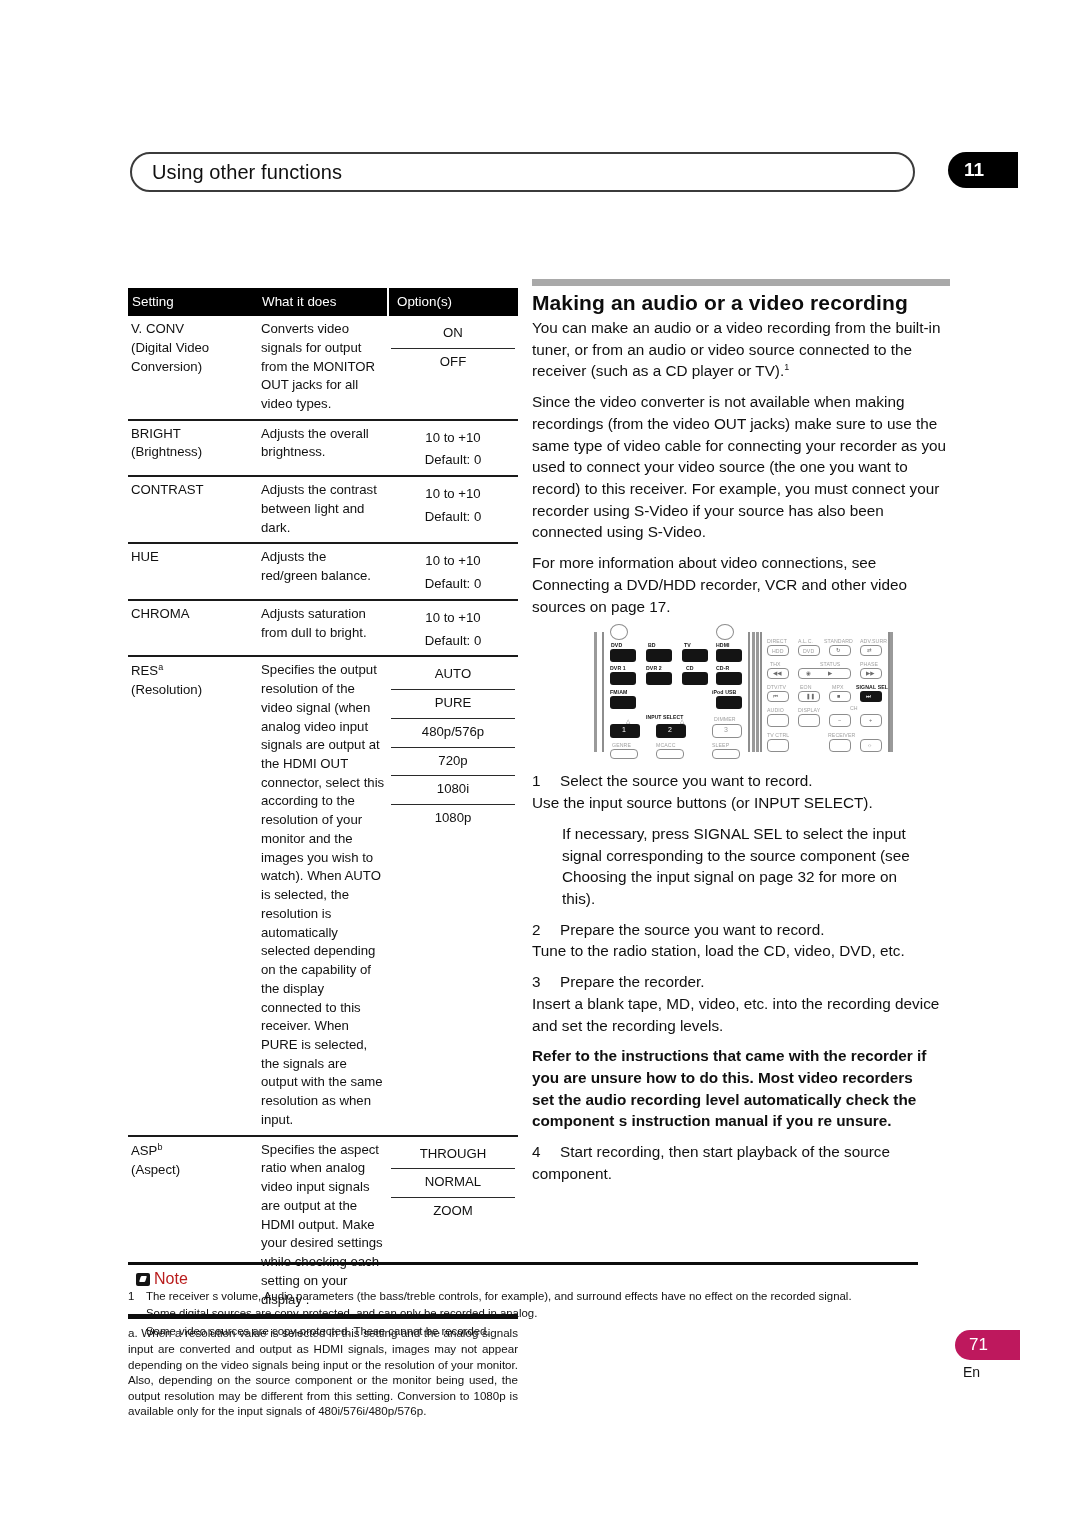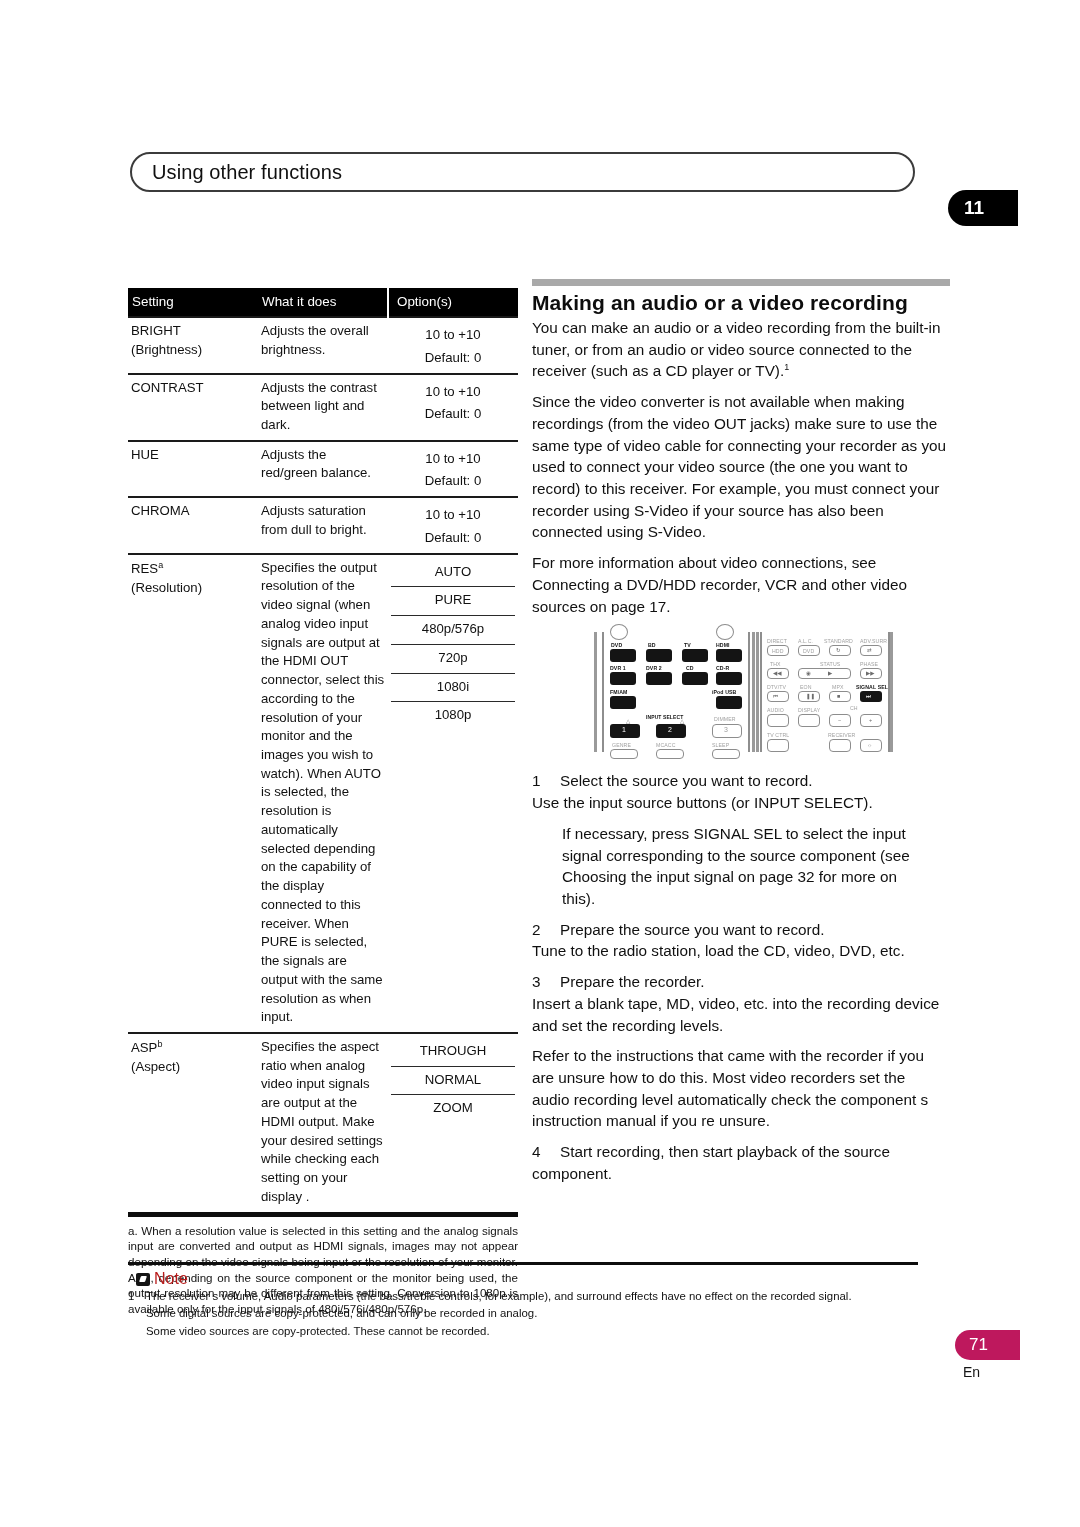--- a/index.html
+++ b/index.html
@@ -36,21 +36,20 @@
     color: #0f0f0f;
   }
   #chapter-tab {
     position: absolute;
     left: 948px;
     top: 152px;
     width: 70px;
     height: 36px;
     background: #000000;
     border-radius: 18px 0 0 18px;
-    margin-top: 38px;
   }
   #chapter-tab-number {
     position: absolute;
     left: 16px;
     top: 7px;
     color: #ffffff;
     font-size: 19px;
     font-weight: 600;
   }
 
@@ -323,20 +322,33 @@
   <table class="settings">
     <thead>
       <tr>
         <th class="c-setting">Setting</th>
         <th class="c-desc">What it does</th>
         <th class="opt-head">Option(s)</th>
       </tr>
     </thead>
     <tbody>
 
+      <tr class="row-first">
+        <td class="c-setting">
+          <span>V. CONV</span>
+          <span class="subname">(Digital Video Conversion)</span>
+        </td>
+        <td class="c-desc">Converts video signals for output from the MONITOR OUT jacks for all video types.</td>
+        <td class="c-opts">
+          <ul class="optlist">
+            <li>ON</li>
+            <li>OFF</li>
+          </ul>
+        </td>
+      </tr>
 
       <tr>
         <td class="c-setting">
           <span>BRIGHT</span>
           <span class="subname">(Brightness)</span>
         </td>
         <td class="c-desc">Adjusts the overall brightness.</td>
         <td class="c-opts">
           <ul class="optlist plain">
             <li>10 to +10</li>
@@ -557,21 +569,21 @@
 
   <div class="step">
     <span class="num">2</span><span>Prepare the source you want to record.</span>
     <span style="display:block;">Tune to the radio station, load the CD, video, DVD, etc.</span>
   </div>
 
   <div class="step">
     <span class="num">3</span><span>Prepare the recorder.</span>
     <span style="display:block;">Insert a blank tape, MD, video, etc. into the recording device and set the recording levels.</span>
   </div>
-  <p class="step-note" style="margin-left:0;">Refer to the instructions that came with the recorder if you are unsure how to do this. Most video recorders set the audio recording level automatically check the component s instruction manual if you re unsure.</p>
+  <p class="step-note" style="margin-left:0;font-weight:bold;">Refer to the instructions that came with the recorder if you are unsure how to do this. Most video recorders set the audio recording level automatically check the component s instruction manual if you re unsure.</p>
 
   <div class="step">
     <span class="num">4</span><span>Start recording, then start playback of the source component.</span>
   </div>
 
 </div>
 
 <div id="note-rule"></div>
 <div id="note-head">
   <span id="note-icon"></span><span>Note</span>

